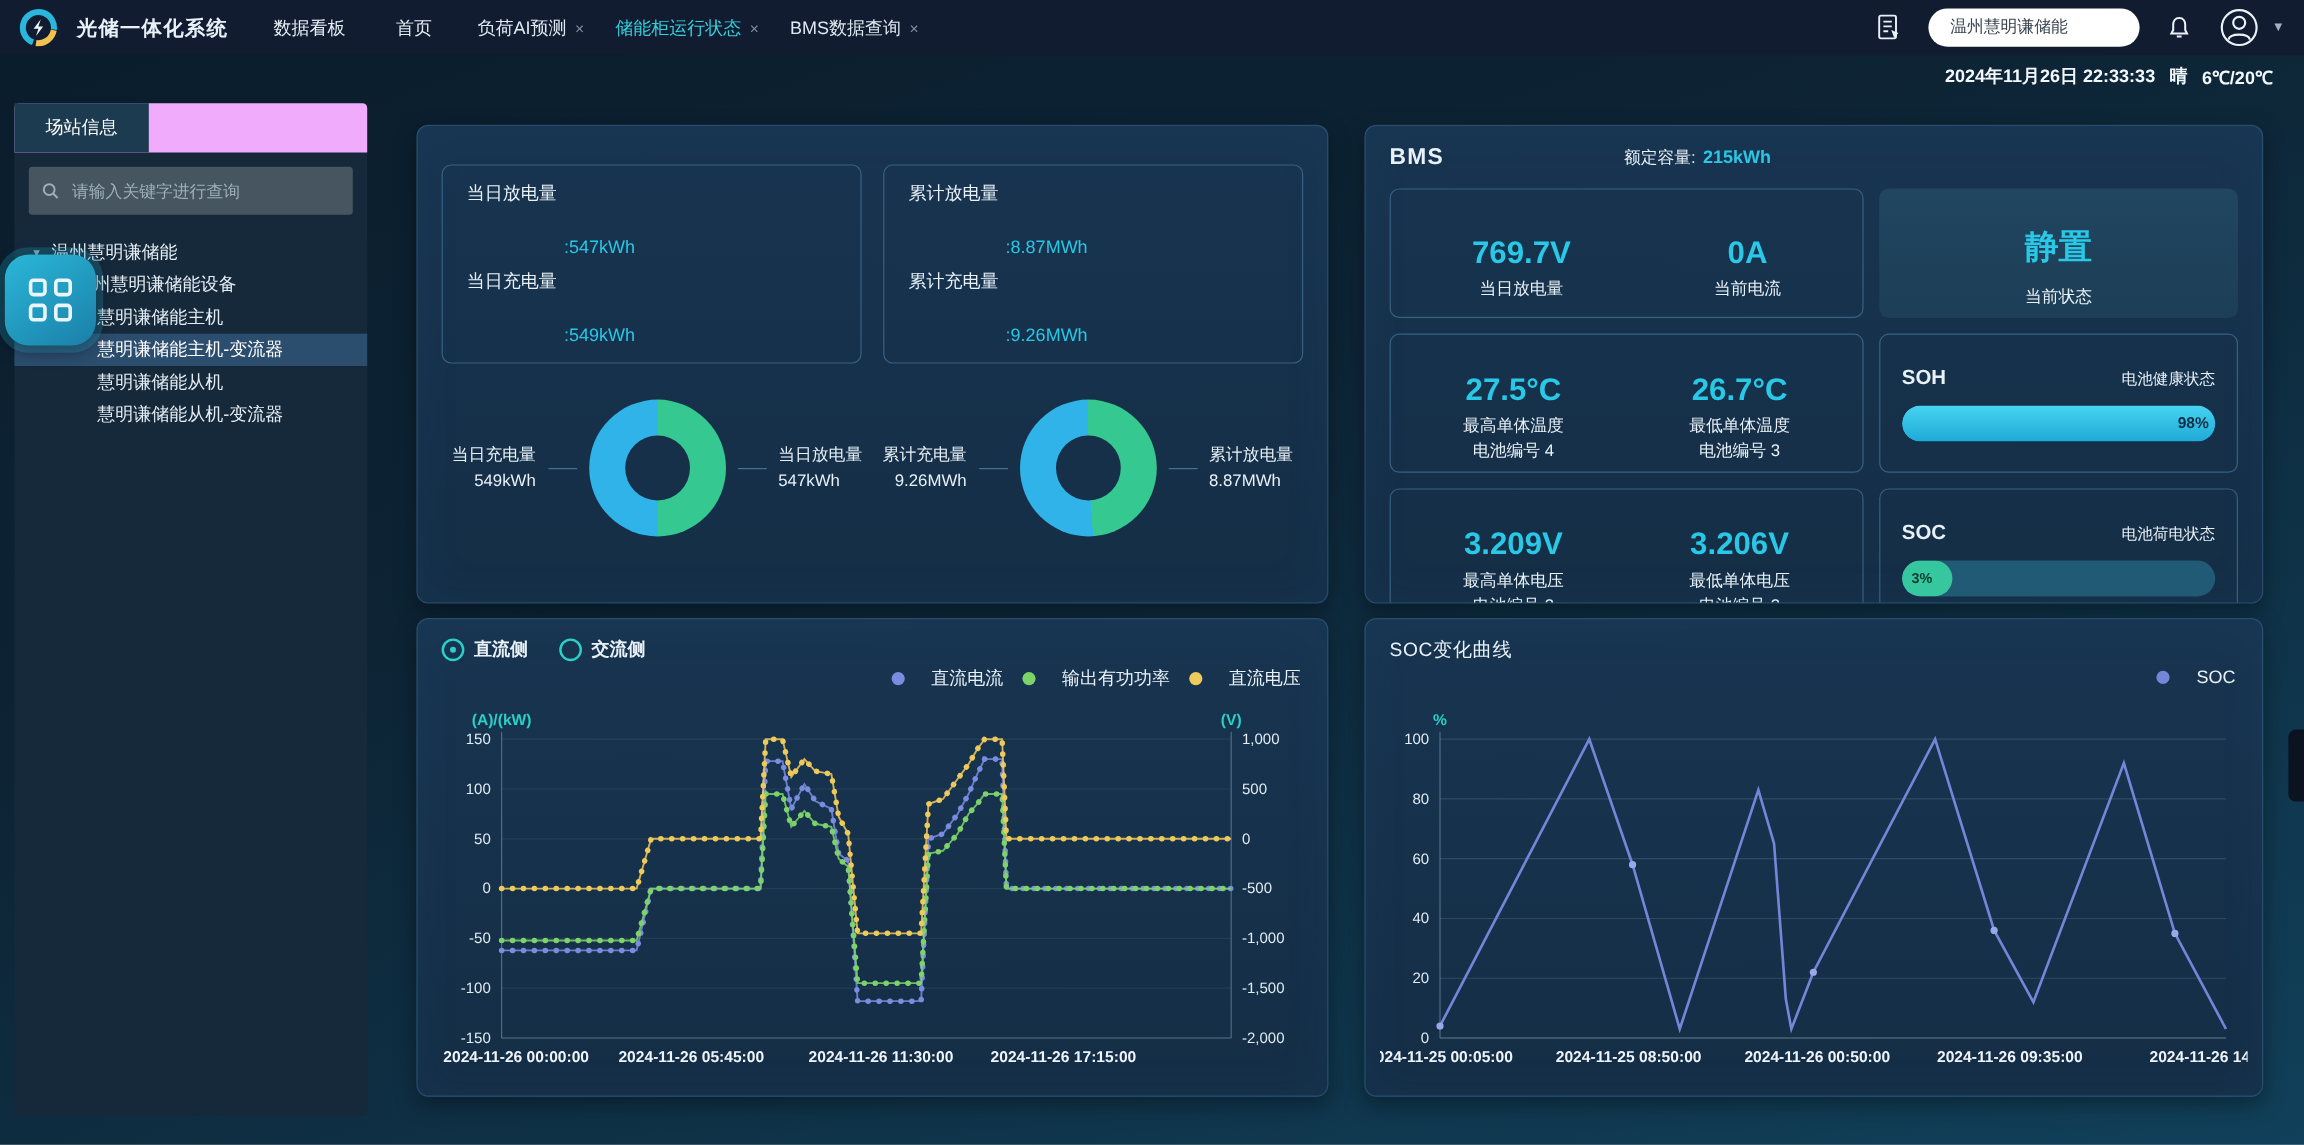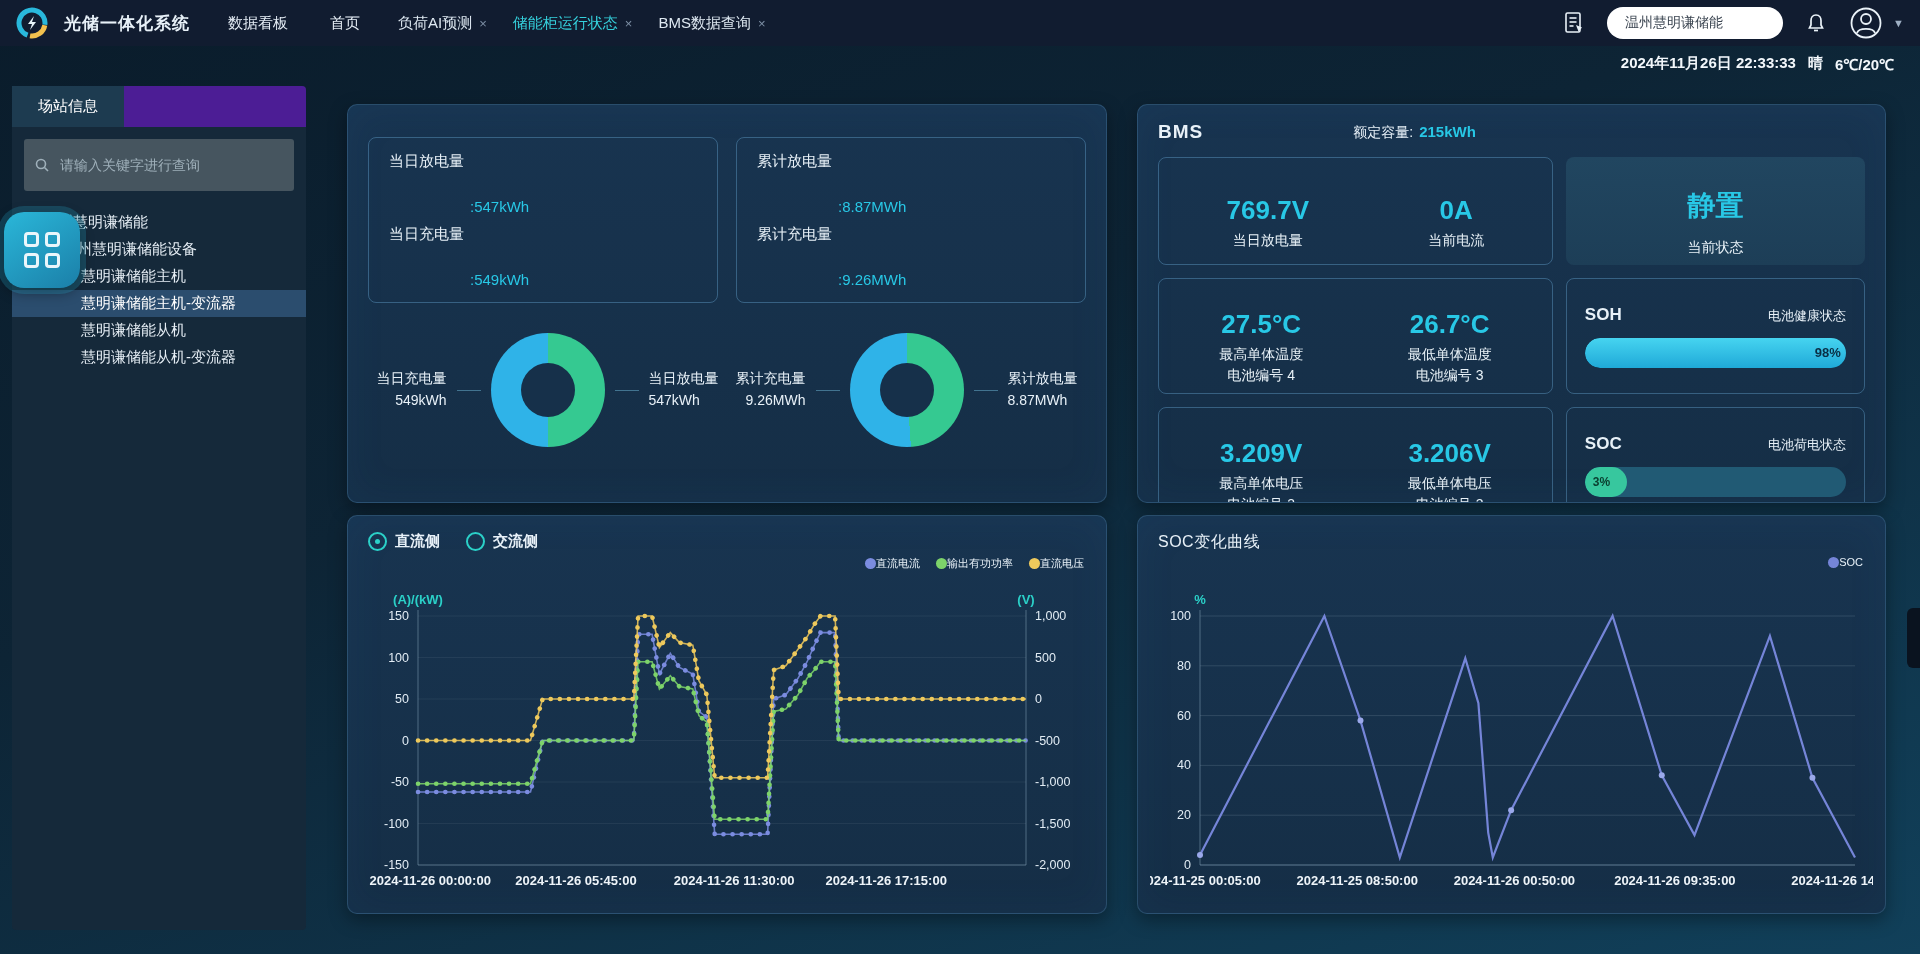--- a/index.html
+++ b/index.html
@@ -22,23 +22,23 @@
   .icon-btn{width:34px;height:34px;display:flex;align-items:center;justify-content:center;cursor:pointer;}
   .station-pill{background:#ffffff;color:#3a4450;border-radius:17px;padding:7px 18px;min-width:140px;
     font-size:14px;cursor:pointer;}
   .caret{color:#9fb0c4;font-size:11px;margin-left:-6px;cursor:pointer;}
   
   .statusbar{position:absolute;top:54px;right:26px;font-size:15px;font-weight:bold;display:flex;gap:12px;
     color:#f2f7fb;z-index:4;}
   
   .sidebar{position:absolute;left:12px;top:86px;width:294px;bottom:24px;background:#15293a;
     border-radius:4px;z-index:3;}
-  .side-tabbar{background:#4c1d95;border-radius:4px 4px 0 0;}
+  .side-tabbar{background:#f0abfc;border-radius:4px 4px 0 0;}
   .side-tab{display:inline-block;padding:11px 26px;background:#1d3b50;color:#fff;font-size:15px;cursor:pointer;}
-  .side-search{margin:12px;background:#46555f;border-radius:3px;height:52px;display:flex;align-items:center;
+  .side-search{margin:12px;background:#46555f;border-radius:3px;height:40px;display:flex;align-items:center;
     padding:0 10px;gap:8px;}
   .side-search input{flex:1;background:transparent;border:none;outline:none;color:#d5dee5;font-size:14px;
     font-family:"Liberation Sans",sans-serif;}
   .side-search input::placeholder{color:#9fb0ba;}
   .tree{padding:6px 0;}
   .tree-row{height:27px;display:flex;align-items:center;gap:6px;font-size:15px;cursor:pointer;color:#e6eef5;}
   .tree-row.selected{background:#2b4d6e;color:#ffffff;}
   .tree-arrow{width:13px;font-size:11px;color:#8fa8ba;text-align:center;}
   
   .launcher{position:absolute;left:4px;top:212px;width:76px;height:76px;border-radius:20px;z-index:6;
@@ -99,21 +99,21 @@
   .bar.soc .bar-fill{background:#37c79e;min-width:34px;justify-content:flex-start;padding-left:8px;
     color:#0a3d2f;font-size:12px;font-weight:bold;}
   
   .radio-row{display:flex;align-items:center;gap:26px;}
   .radio{display:flex;align-items:center;gap:8px;cursor:pointer;font-size:15px;font-weight:bold;}
   .rdot{width:15px;height:15px;border:2px solid #2bd0c8;border-radius:50%;display:flex;align-items:center;
     justify-content:center;}
   .rdot span{width:5px;height:5px;border-radius:50%;background:#2bd0c8;display:none;}
   .radio.on .rdot span{display:block;}
   .legend{position:absolute;right:22px;top:40px;display:flex;gap:16px;align-items:center;}
-  .legend-item{display:flex;align-items:center;gap:0;font-size:11px;cursor:pointer;}
+  .legend-item{display:flex;align-items:center;gap:22px;font-size:15px;cursor:pointer;}
   .ldot{width:11px;height:11px;border-radius:50%;}
   .chart{position:absolute;left:12px;right:12px;top:70px;bottom:12px;}
   .soc-title{font-size:16px;font-weight:normal;letter-spacing:.5px;}
   
   .drawer{position:absolute;right:0;top:608px;width:13px;height:60px;background:#0a131f;
     border-radius:6px 0 0 6px;cursor:pointer;z-index:6;}
 </style>
 </head>
 <body>
 

